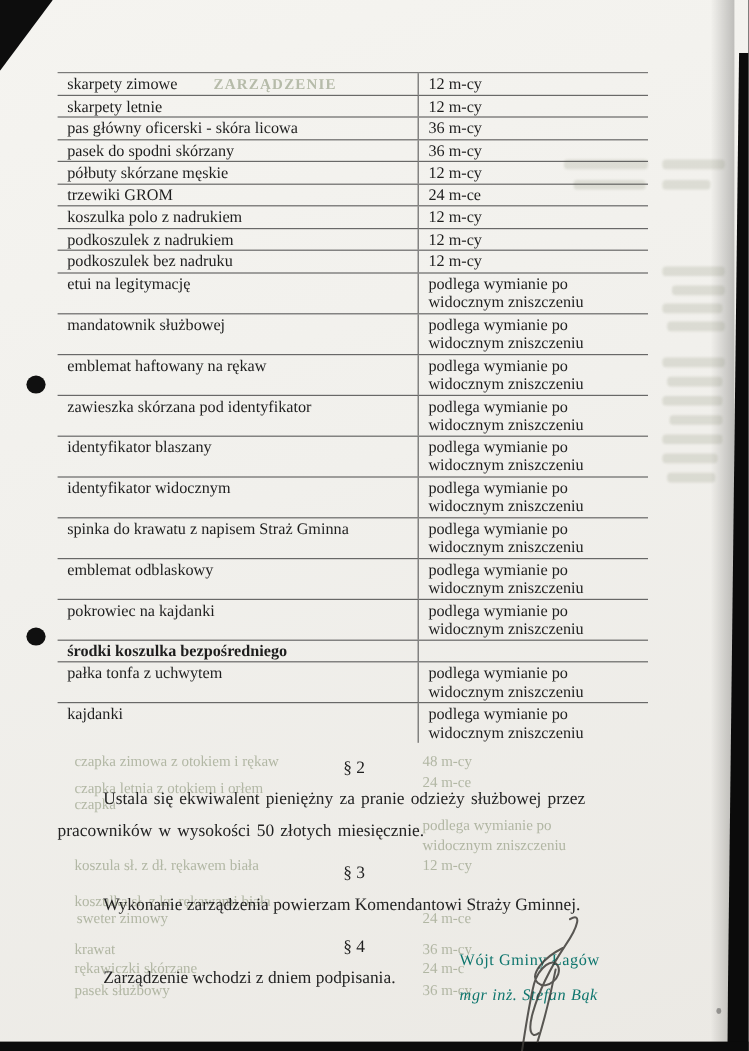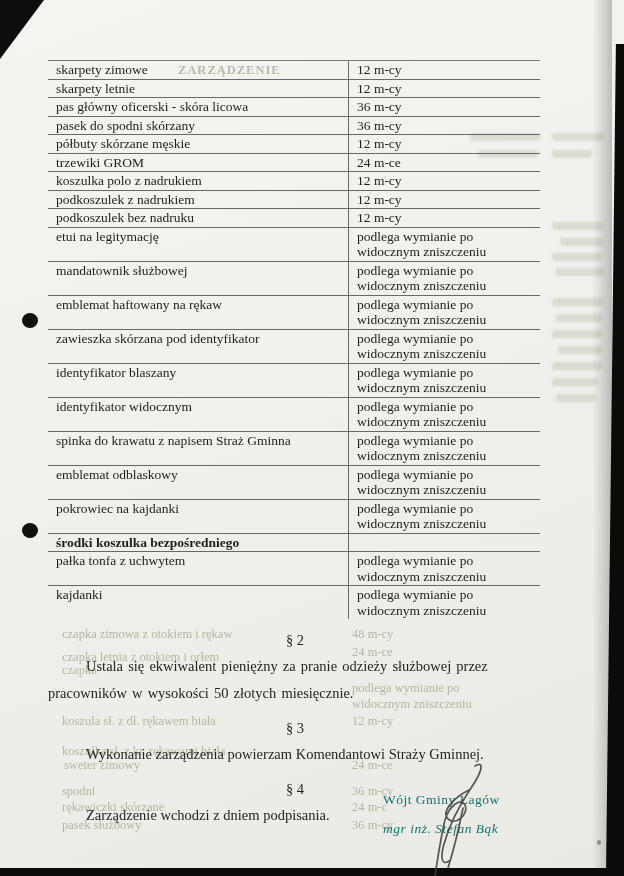--- a/index.html
+++ b/index.html
@@ -62,21 +62,21 @@
       <span class="bt" style="left: 62px; top: 650px;">czapka letnia z otokiem i orłem</span>
       <span class="bt" style="left: 352px; top: 645px;">24 m-ce</span>
       <span class="bt" style="left: 62px; top: 663px;">czapka</span>
       <span class="bt" style="left: 352px; top: 681px;">podlega wymianie po</span>
       <span class="bt" style="left: 352px; top: 697px;">widocznym zniszczeniu</span>
       <span class="bt" style="left: 62px; top: 714px;">koszula sł. z dł. rękawem biała</span>
       <span class="bt" style="left: 352px; top: 714px;">12 m-cy</span>
       <span class="bt" style="left: 62px; top: 744px;">koszulka sł. z kr. rękawami biała</span>
       <span class="bt" style="left: 48px; top: 758px; margin-left: 16px;">sweter zimowy</span>
       <span class="bt" style="left: 352px; top: 758px;">24 m-ce</span>
-      <span class="bt" style="left: 62px; top: 784px;">spodni</span>
+      <span class="bt" style="left: 62px; top: 784px;">krawat</span>
       <span class="bt" style="left: 352px; top: 784px;">36 m-cy</span>
       <span class="bt" style="left: 62px; top: 800px;">rękawiczki skórzane</span>
       <span class="bt" style="left: 352px; top: 800px;">24 m-c</span>
       <span class="bt" style="left: 62px; top: 818px;">pasek służbowy</span>
       <span class="bt" style="left: 352px; top: 818px;">36 m-cy</span>
       <div class="btr" style="left: 470px; top: 133px; width: 70px;"></div>
       <div class="btr" style="left: 552px; top: 133px; width: 52px;"></div>
       <div class="btr" style="left: 478px; top: 150px; width: 60px;"></div>
       <div class="btr" style="left: 552px; top: 150px; width: 40px;"></div>
       <div class="btr" style="left: 552px; top: 222px; width: 52px;"></div>

